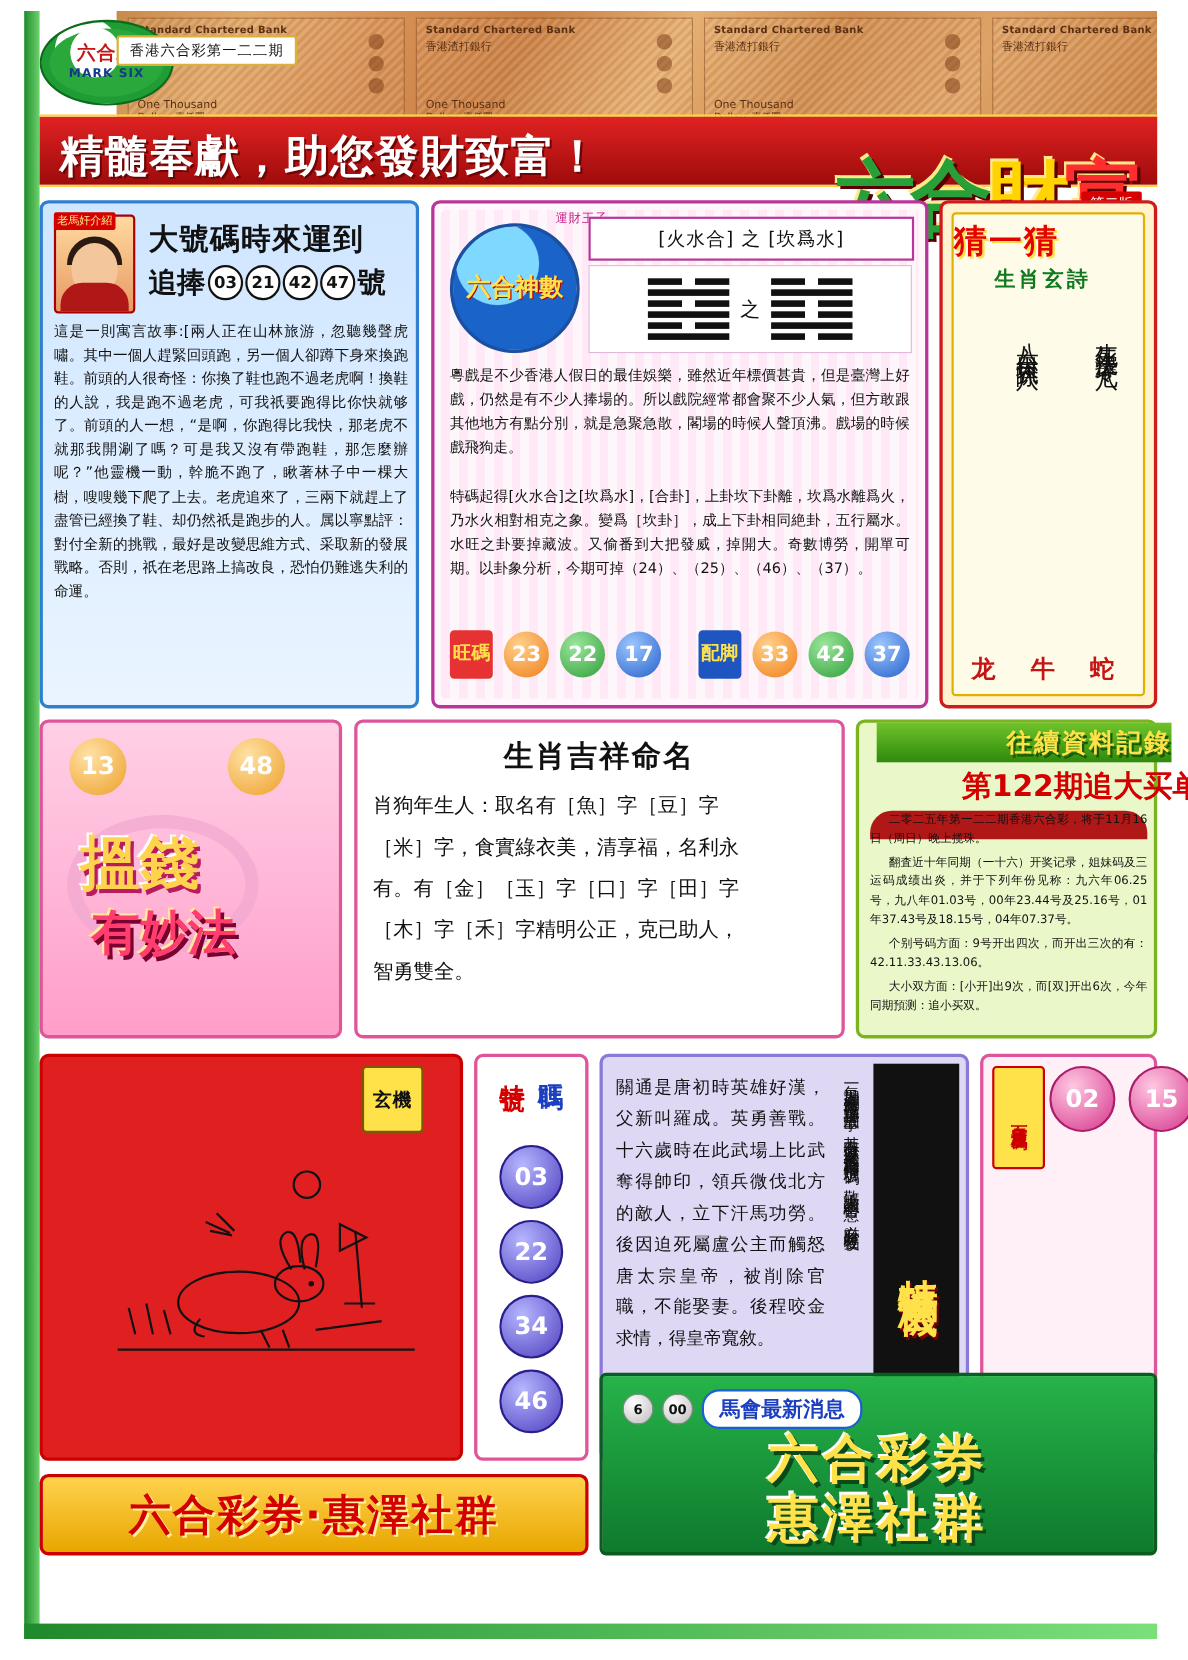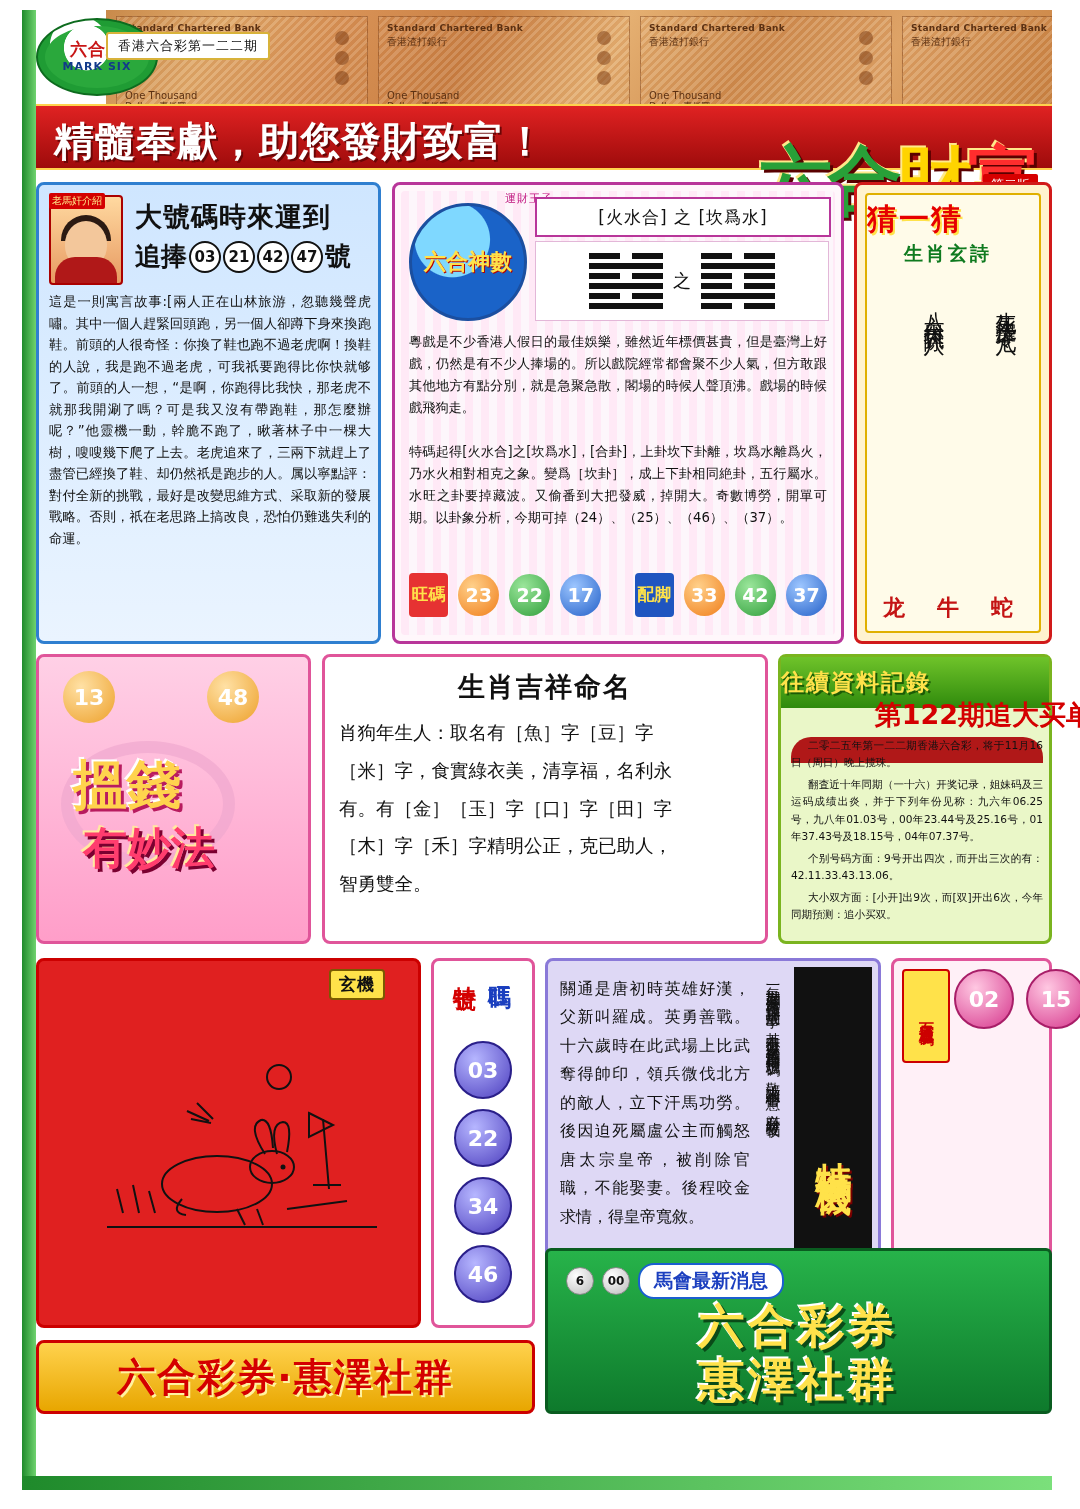--- a/index.html
+++ b/index.html
@@ -113,31 +113,31 @@
   .coin{position:absolute;left:16px;top:82px;width:200px;height:110px;}
   .coin .ring{position:absolute;left:6px;top:2px;width:150px;height:102px;border-radius:50%;border:12px solid #f0a8cf;opacity:.7;}
   .c4 .big1{position:absolute;left:34px;top:92px;font-size:54px;font-weight:bold;color:#ffd34d;text-shadow:3px 3px 0 #b81b5f,-2px -2px 0 #fff;}
   .c4 .big2{position:absolute;left:44px;top:162px;font-size:44px;font-weight:bold;color:#ff3d6e;text-shadow:3px 3px 0 #7a0030,-2px -2px 0 #ffe9a0;}
   .c5{left:286px;top:0;width:446px;height:290px;background:#fff;border:3px solid #e0559a;}
   .c5 h3{margin:0;padding:12px 0 6px;text-align:center;font-size:27px;font-weight:bold;color:#111;letter-spacing:2px;}
   .c5 .nm{margin:6px 14px 0;font-size:18.5px;line-height:1.72;color:#111;text-align:justify;}
   .c5 .foot{position:absolute;left:12px;bottom:10px;width:418px;border:1px solid #e0559a;background:#fff0f7;
      font-size:11.5px;line-height:1.6;color:#222;padding:5px 7px;box-sizing:border-box;}
   .c6{left:742px;top:0;width:274px;height:290px;background:#eaf7c8;border:3px solid #7ab41f;}
-  .c6 .hd{position:absolute;left:0;top:0;width:100%;height:51px;background:linear-gradient(180deg,#6fc32a,#2f8a0c);
-     display:flex;align-items:center;justify-content:flex-start;}
+  .c6 .hd{position:absolute;left:16px;top:0;width:100%;height:36px;background:linear-gradient(180deg,#6fc32a,#2f8a0c);
+     display:flex;align-items:center;justify-content:flex-end;}
   .c6 .hd span{font-size:23px;font-weight:bold;color:#ffe24a;letter-spacing:2px;text-shadow:2px 2px 0 #1c5a06;}
   .c6 h4{margin:0;position:absolute;left:0;top:40px;width:100%;text-align:right;font-size:27px;font-weight:bold;color:#d40000;padding-left:44px;}
   .c6 .body{position:absolute;left:10px;top:80px;width:252px;font-size:10.6px;line-height:1.62;color:#111;text-align:justify;}
   .c6 .body p{margin:0 0 5px;text-indent:1.6em;}
   
   .sec3{position:absolute;left:36px;top:958px;width:1016px;height:500px;}
   .c7{left:0;top:0;width:385px;height:370px;background:#e02020;border:3px solid #c00;}
   .c7 .canvas{position:absolute;left:8px;top:8px;right:8px;bottom:8px;background:#e02020;}
-  .xuanji{position:absolute;left:290px;top:8px;background:#ffe24a;border:2px solid #7a5a00;border-radius:4px;padding:2px 8px;
+  .xuanji{position:absolute;left:290px;top:8px;background:#ffe24a;border:2px solid #7a5a00;border-radius:4px;padding:17px 8px;
      font-size:17px;font-weight:bold;color:#111;letter-spacing:1px;}
   .c8{left:395px;top:0;width:104px;height:370px;background:#fff;border:3px solid #e0559a;}
   .c8 .hd{position:absolute;left:0;top:0;width:100%;height:74px;display:flex;justify-content:center;gap:4px;padding-top:6px;box-sizing:border-box;}
   .vt{writing-mode:vertical-rl;font-size:23px;font-weight:bold;letter-spacing:2px;}
   .vt.r{color:#d40000;} .vt.b{color:#1b3fbf;}
   .c8 .balls{position:absolute;left:0;top:80px;width:100%;display:flex;flex-direction:column;align-items:center;gap:10px;}
   .bball{width:54px;height:54px;border-radius:50%;display:flex;align-items:center;justify-content:center;color:#fff;font-size:22px;font-weight:bold;
     background:radial-gradient(circle at 35% 30%,#b6b6ff,#4d3fbf);border:2px solid #2a1f8a;}
   .c9{left:509px;top:0;width:336px;height:370px;background:#ded8f5;border:3px solid #8a79d8;}
   .c9 .story{position:absolute;left:12px;top:14px;width:190px;font-size:16px;line-height:1.78;color:#111;text-align:justify;}

